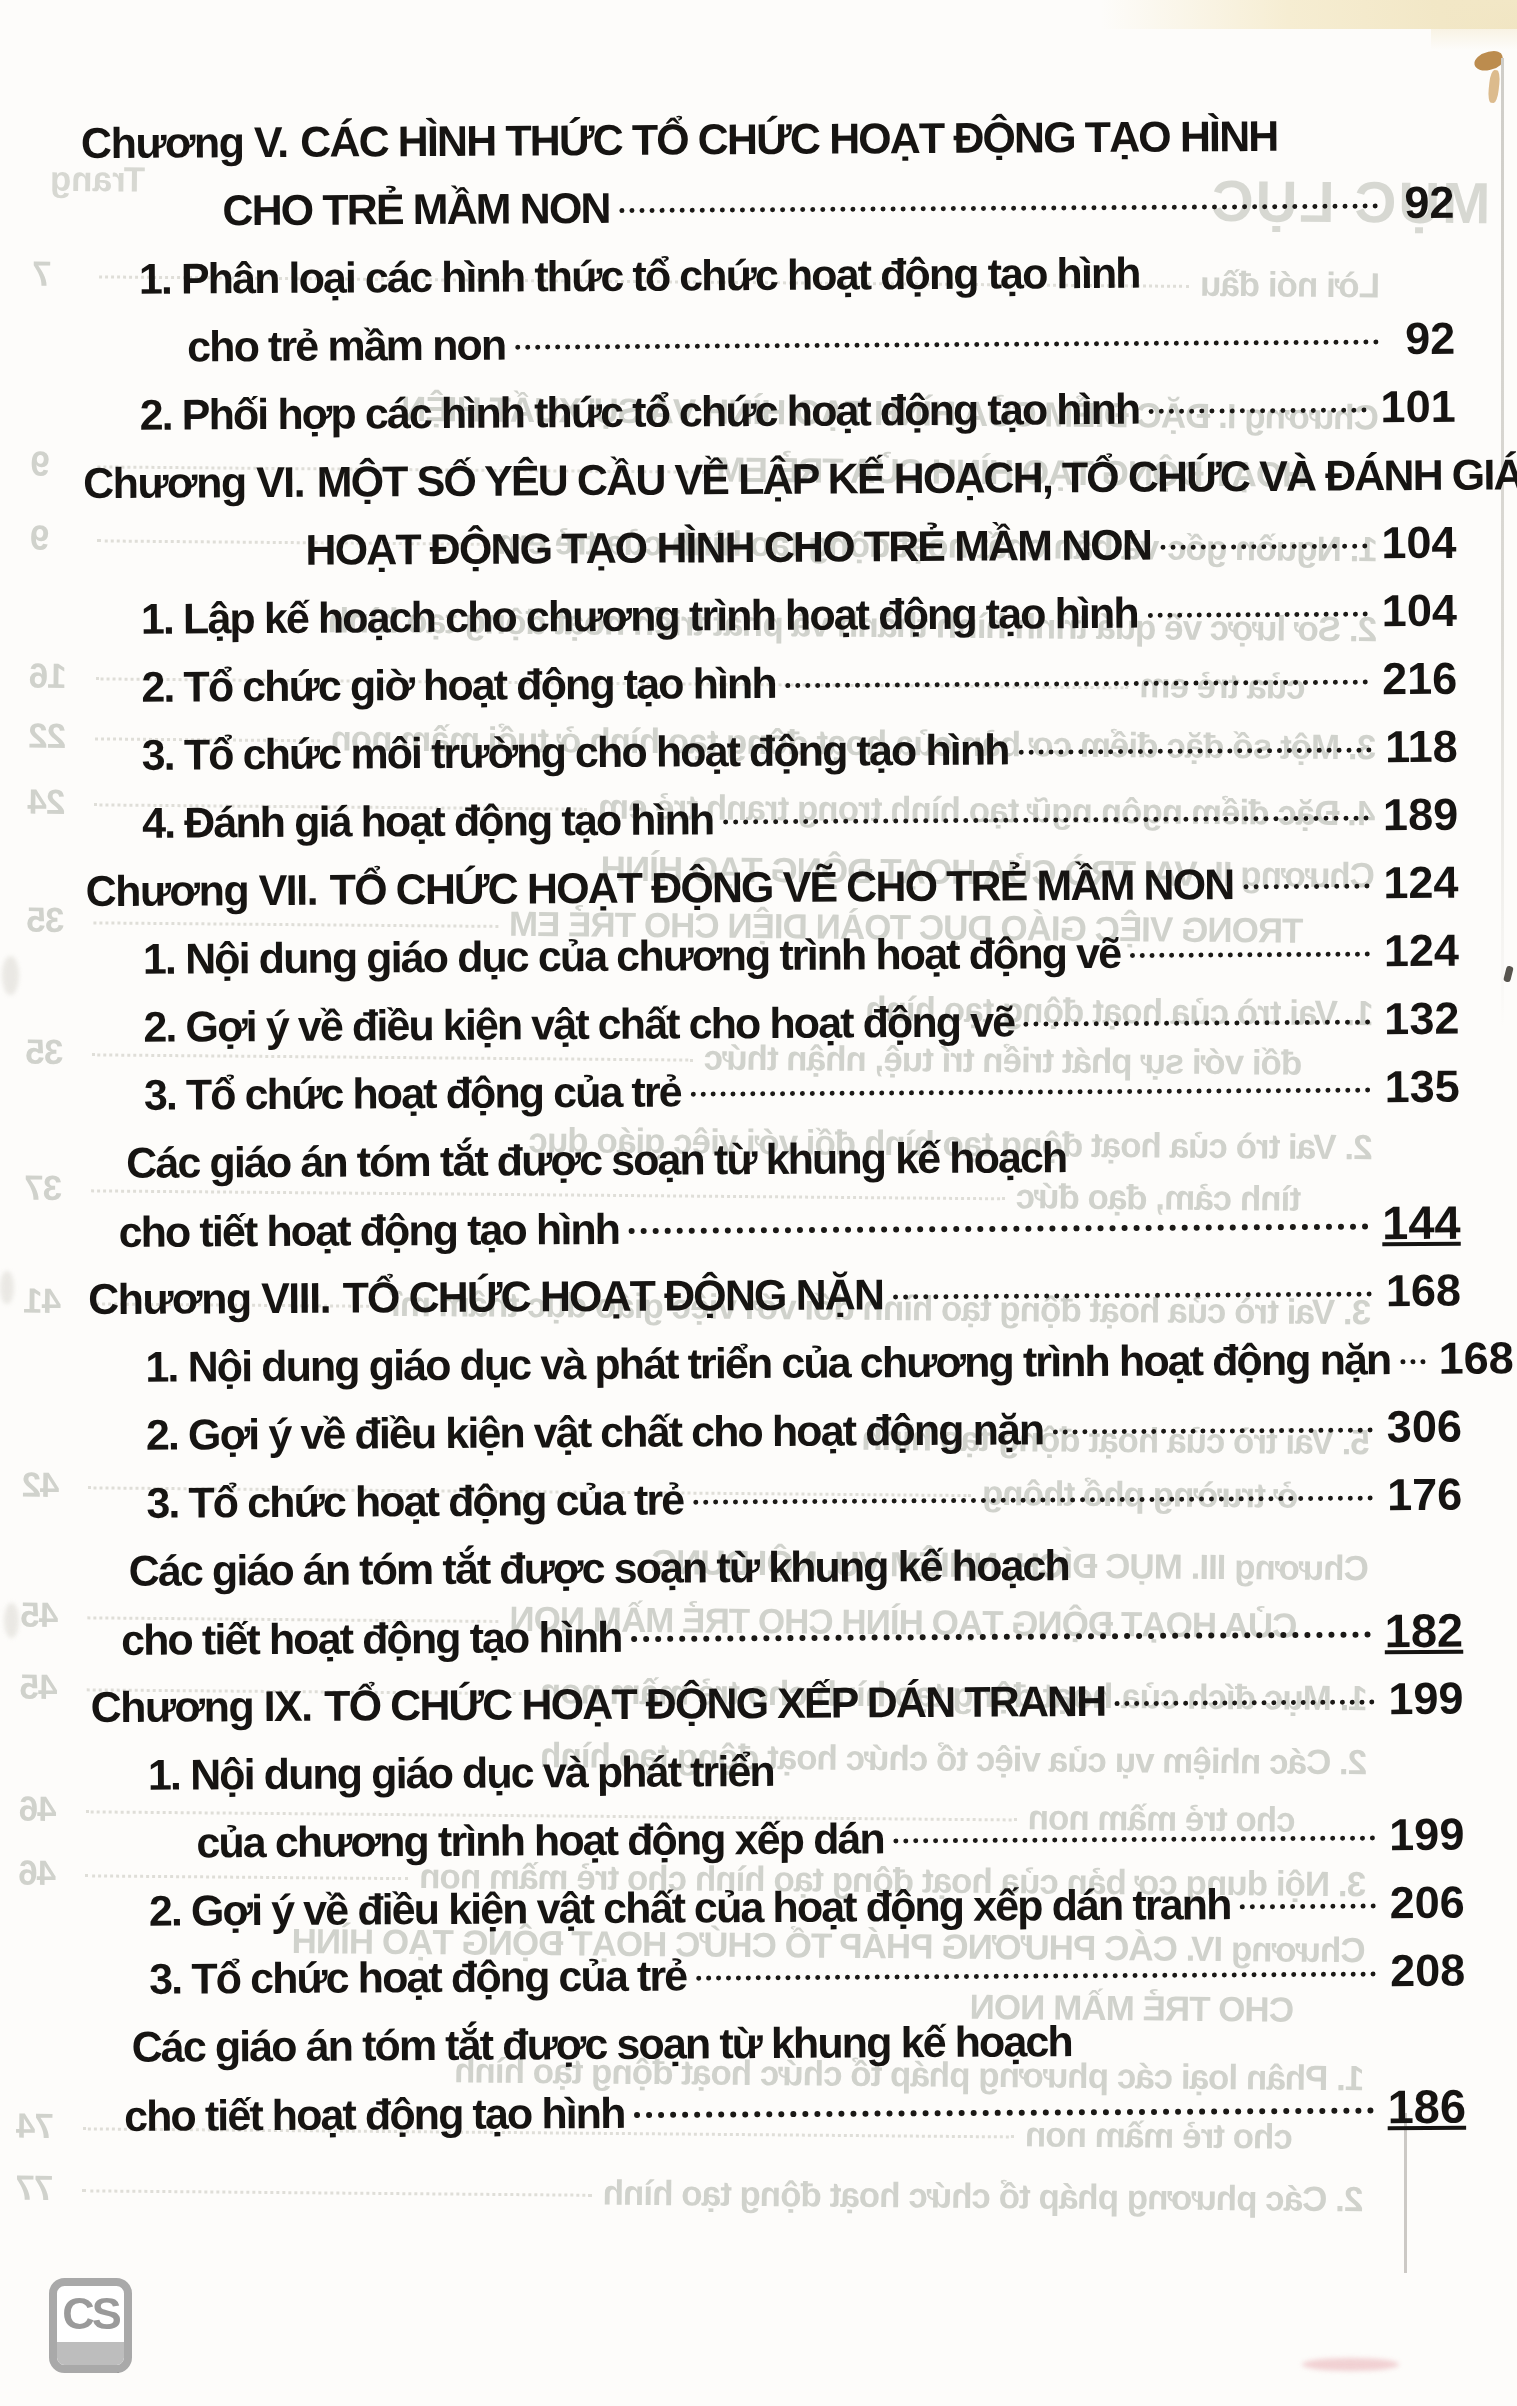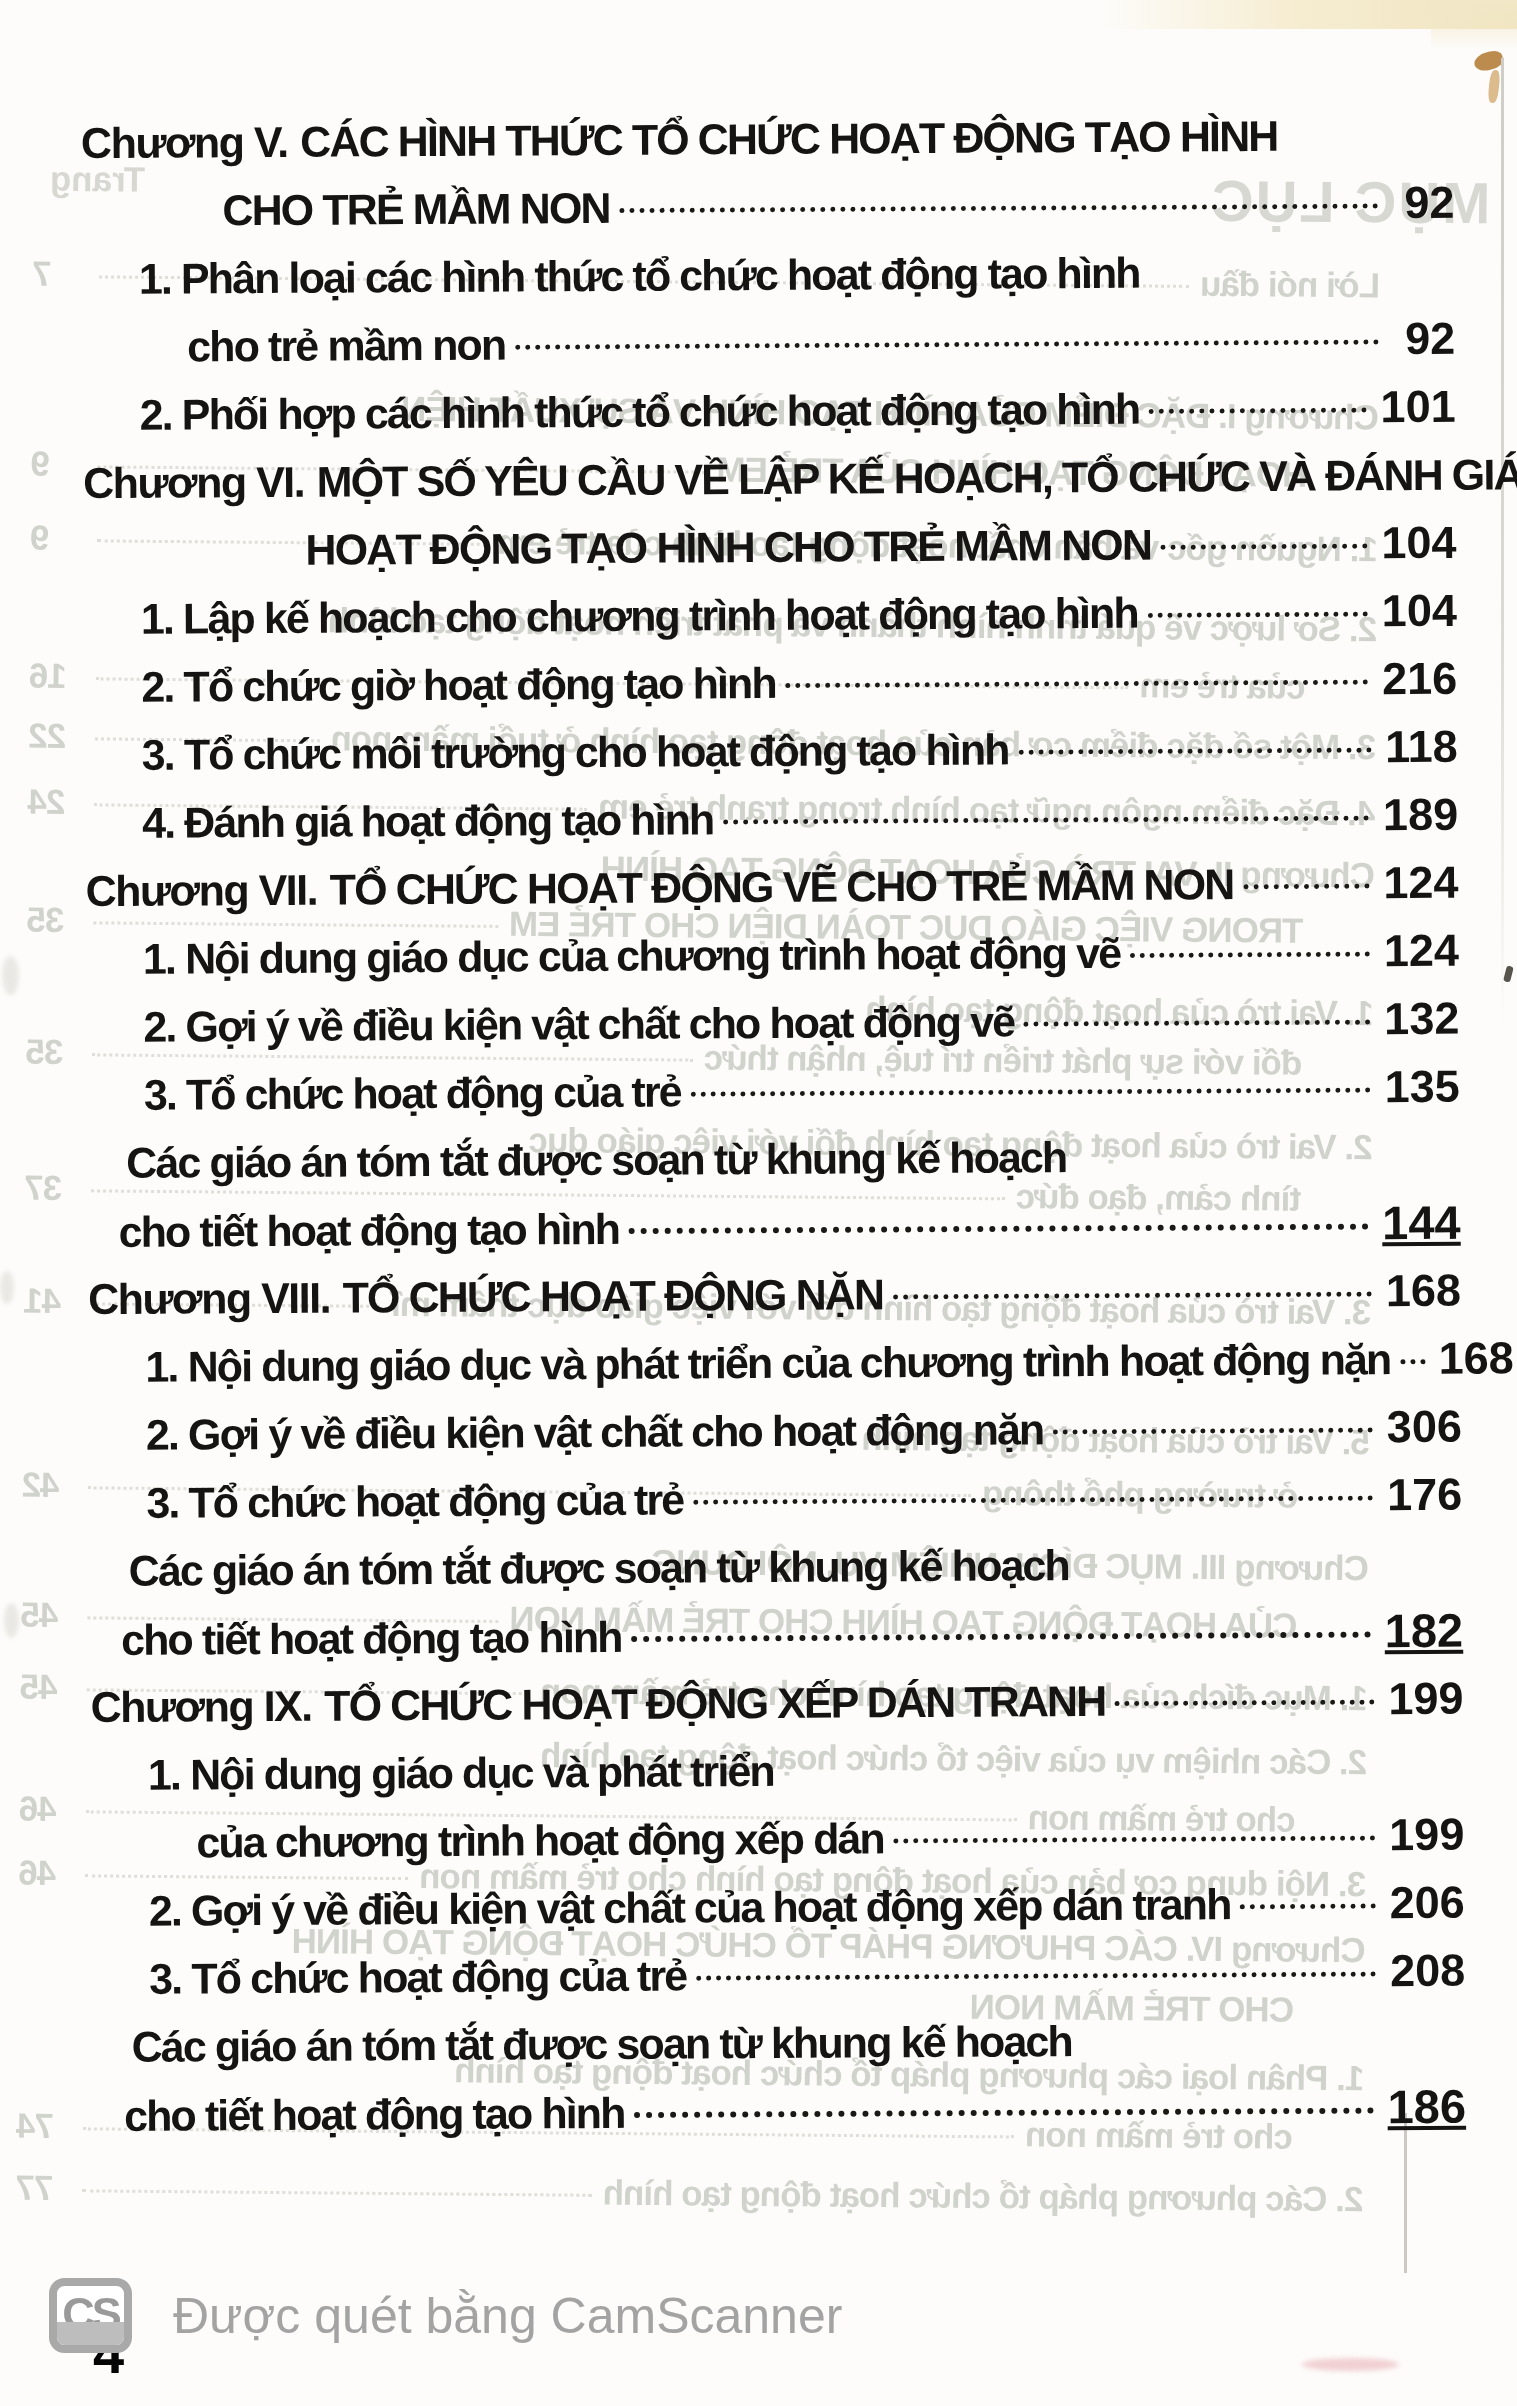--- a/index.html
+++ b/index.html
@@ -53,21 +53,21 @@
   .itc{padding-left:192px;font-size:43px;font-weight:600;}
   .sum{padding-left:126px;font-size:43px;font-weight:800;letter-spacing:-1px;}
   .sumc{padding-left:118px;font-size:43px;font-weight:800;letter-spacing:-1px;}
   .leader{flex:1 1 auto;min-width:25px;border-bottom:5.8px dotted #1b1916;
     margin:0 13.6px 0 9.7px;transform:translateY(-9.7px);}
   .sumc .leader{border-bottom-width:6.8px;}
   .pg{font-size:45px;font-weight:600;min-width:62px;text-align:right;letter-spacing:0;}
   .sumc .pg{font-size:47px;font-weight:800;text-decoration:underline;}
   
   .watermark{position:absolute;left:49px;top:2278px;display:flex;align-items:center;}
-  .cs-logo{position:relative;width:83px;height:75px;background:#ffffff;
+  .cs-logo{position:relative;width:83px;height:95px;background:#ffffff;
     border:8.7px solid #a9a9a9;border-radius:15.5px;box-sizing:border-box;overflow:hidden;}
   .cs-logo .cs-text{position:absolute;top:1.9px;left:0;right:0;text-align:center;
     font-size:45px;font-weight:800;color:#9a9a9a;letter-spacing:-2.9px;}
   .cs-logo .cs-band{position:absolute;left:0;right:0;bottom:0;height:23px;background:#bdbdbd;}
   .wm-text{margin-left:41px;font-size:50px;font-weight:400;color:#a3a3a3;letter-spacing:0;}
   .page-num{position:absolute;left:93px;top:2321px;font-size:56px;font-weight:800;color:#050505;
     clip-path:inset(42% 0 0 0);}
 </style>
 </head>
 <body>
@@ -353,15 +353,14 @@
     </div>
   </div>
 
 <div class="page-num">4</div>
 
 <div class="watermark">
   <div class="cs-logo">
     <div class="cs-text">CS</div>
     <div class="cs-band"></div>
   </div>
-  <span class="wm-text">Được quét bằng CamScanner</span>
 </div>
 
 
 </body></html>

